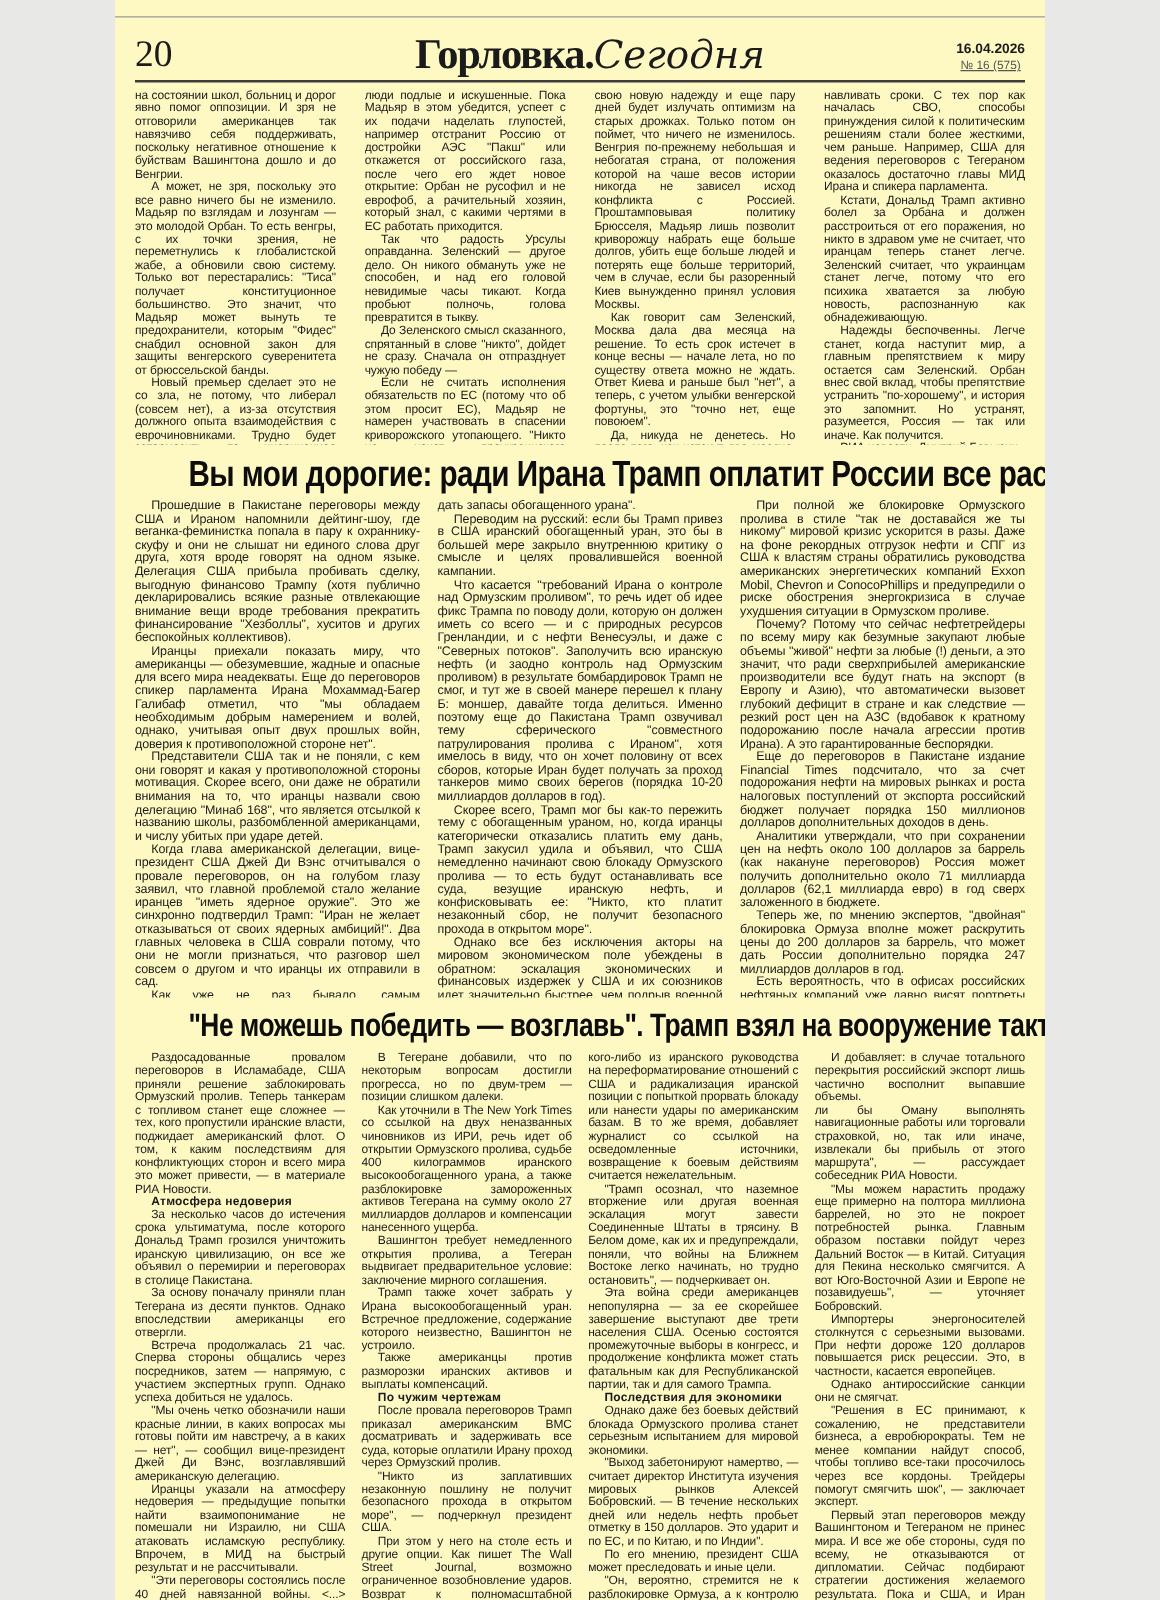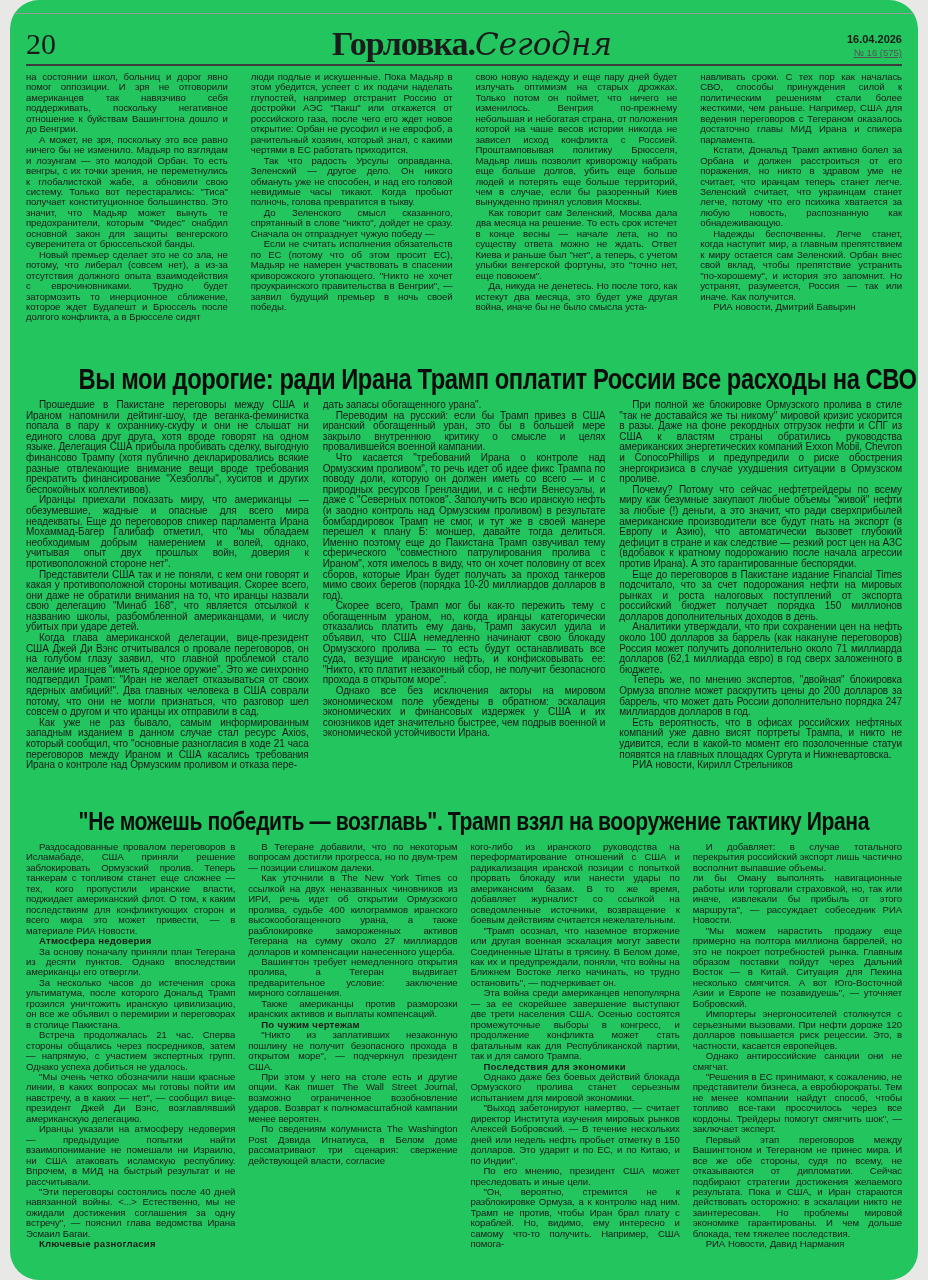--- a/index.html
+++ b/index.html
@@ -1,26 +1,25 @@
 <!DOCTYPE html>
 <html><head>
 <meta charset="utf-8">
 <style>
   html,body{margin:0;padding:0;background:#e8e8e6;}
   .page{
     position:relative;
-    width:908px;height:1280px;
+    width:744px;height:1280px;
     margin:0 auto;
-    background:#22c55e;
+    background:#fef9c3;
     color:#1b1b1b;
     font-family:"Liberation Sans", sans-serif;
     overflow:hidden;
     box-sizing:border-box;
     padding:0 16px;
-    border-radius:29px;
   }
   .topline{position:absolute;top:13px;left:0;width:928px;height:1px;background:#9a9a98;}
 
   
   .masthead{
     position:relative;
     height:44px;
     margin-top:17px;
     display:flex;align-items:flex-end;justify-content:space-between;
   }
@@ -39,21 +38,21 @@
   .t-main{
     font-family:"Liberation Serif", serif;
     font-weight:700;font-size:34px;letter-spacing:-1px;
   }
   .t-script{
     font-family:"DejaVu Serif", serif;
     font-style:italic;font-weight:400;
     font-size:31px;letter-spacing:0px;
   }
   .issue-block{
-    text-align:right;line-height:1.25;padding-bottom:2px;position:relative;z-index:2;margin-left:32px;
+    text-align:center;line-height:1.25;padding-bottom:2px;position:relative;z-index:2;margin-left:32px;
   }
   .issue-date{font-size:11px;font-weight:700;}
   .issue-num{font-size:9.5px;color:#555;text-decoration:underline;}
   .mast-rule{height:2px;background:#3c3c3c;margin-top:3px;}
 
   
   .article{display:flex;overflow:hidden;}
   .art-top{height:284px;margin-top:6px;gap:23px;}
   .art-mid{height:398px;margin-top:4px;gap:14px;}
   .art-bot{height:452px;margin-top:6px;gap:13px;}
@@ -151,34 +150,36 @@
         <p class="p ind">Есть вероятность, что в офисах российских нефтяных компаний уже давно висят портреты Трампа, и никто не удивится, если в какой-то момент его позолоченные статуи появятся на главных площадях Сургута и Нижневартовска.</p>
         <p class="p byline ind">РИА новости, Кирилл Стрельников</p>
       </div>
     </section>
 
   <h1 class="headline hl-bot">"Не можешь победить — возглавь". Трамп взял на вооружение тактику Ирана</h1>
   <section class="article art-bot" id="art-bot">
       <div class="col">
         <p class="p ind">Раздосадованные провалом переговоров в Исламабаде, США приняли решение заблокировать Ормузский пролив. Теперь танкерам с топливом станет еще сложнее — тех, кого пропустили иранские власти, поджидает американский флот. О том, к каким последствиям для конфликтующих сторон и всего мира это может привести, — в материале РИА Новости.</p>
         <p class="p subhead ind">Атмосфера недоверия</p>
+        <p class="p ind">За несколько часов до истечения срока ультиматума, после которого Дональд Трамп грозился уничтожить иранскую цивилизацию, он все же объявил о перемирии и переговорах в столице Пакистана.</p>
         <p class="p ind">За основу поначалу приняли план Тегерана из десяти пунктов. Однако впоследствии американцы его отвергли.</p>
-        <p class="p ind">За несколько часов до истечения срока ультиматума, после которого Дональд Трамп грозился уничтожить иранскую цивилизацию, он все же объявил о перемирии и переговорах в столице Пакистана.</p>
         <p class="p ind">Встреча продолжалась 21 час. Сперва стороны общались через посредников, затем — напрямую, с участием экспертных групп. Однако успеха добиться не удалось.</p>
         <p class="p ind">"Мы очень четко обозначили наши красные линии, в каких вопросах мы готовы пойти им навстречу, а в каких — нет", — сообщил вице-президент Джей Ди Вэнс, возглавлявший американскую делегацию.</p>
         <p class="p ind">Иранцы указали на атмосферу недоверия — предыдущие попытки найти взаимопонимание не помешали ни Израилю, ни США атаковать исламскую республику. Впрочем, в МИД на быстрый результат и не рассчитывали.</p>
         <p class="p ind">"Эти переговоры состоялись после 40 дней навязанной войны. &lt;...&gt; Естественно, мы не ожидали достижения соглашения за одну встречу", — пояснил глава ведомства Ирана Эсмаил Багаи.</p>
         <p class="p subhead ind">Ключевые разногласия</p>
       </div>
       <div class="col">
         <p class="p ind">В Тегеране добавили, что по некоторым вопросам достигли прогресса, но по двум-трем — позиции слишком далеки.</p>
         <p class="p ind">Как уточнили в The New York Times со ссылкой на двух неназванных чиновников из ИРИ, речь идет об открытии Ормузского пролива, судьбе 400 килограммов иранского высокообогащенного урана, а также разблокировке замороженных активов Тегерана на сумму около 27 миллиардов долларов и компенсации нанесенного ущерба.</p>
         <p class="p ind">Вашингтон требует немедленного открытия пролива, а Тегеран выдвигает предварительное условие: заключение мирного соглашения.</p>
+        <p class="p ind">Трамп также хочет забрать у Ирана высокообогащенный уран. Встречное предложение, содержание которого неизвестно, Вашингтон не устроило.</p>
         <p class="p ind">Также американцы против разморозки иранских активов и выплаты компенсаций.</p>
         <p class="p subhead ind">По чужим чертежам</p>
+        <p class="p ind">После провала переговоров Трамп приказал американским ВМС досматривать и задерживать все суда, которые оплатили Ирану проход через Ормузский пролив.</p>
         <p class="p ind">"Никто из заплативших незаконную пошлину не получит безопасного прохода в открытом море", — подчеркнул президент США.</p>
         <p class="p ind">При этом у него на столе есть и другие опции. Как пишет The Wall Street Journal, возможно ограниченное возобновление ударов. Возврат к полномасштабной кампании менее вероятен.</p>
         <p class="p ind">По сведениям колумниста The Washington Post Дэвида Игнатиуса, в Белом доме рассматривают три сценария: свержение действующей власти, согласие</p>
       </div>
       <div class="col">
         <p class="p">кого-либо из иранского руководства на переформатирование отношений с США и радикализация иранской позиции с попыткой прорвать блокаду или нанести удары по американским базам. В то же время, добавляет журналист со ссылкой на осведомленные источники, возвращение к боевым действиям считается нежелательным.</p>
         <p class="p ind">"Трамп осознал, что наземное вторжение или другая военная эскалация могут завести Соединенные Штаты в трясину. В Белом доме, как их и предупреждали, поняли, что войны на Ближнем Востоке легко начинать, но трудно остановить", — подчеркивает он.</p>
         <p class="p ind">Эта война среди американцев непопулярна — за ее скорейшее завершение выступают две трети населения США. Осенью состоятся промежуточные выборы в конгресс, и продолжение конфликта может стать фатальным как для Республиканской партии, так и для самого Трампа.</p>
         <p class="p subhead ind">Последствия для экономики</p>
         <p class="p ind">Однако даже без боевых действий блокада Ормузского пролива станет серьезным испытанием для мировой экономики.</p>

